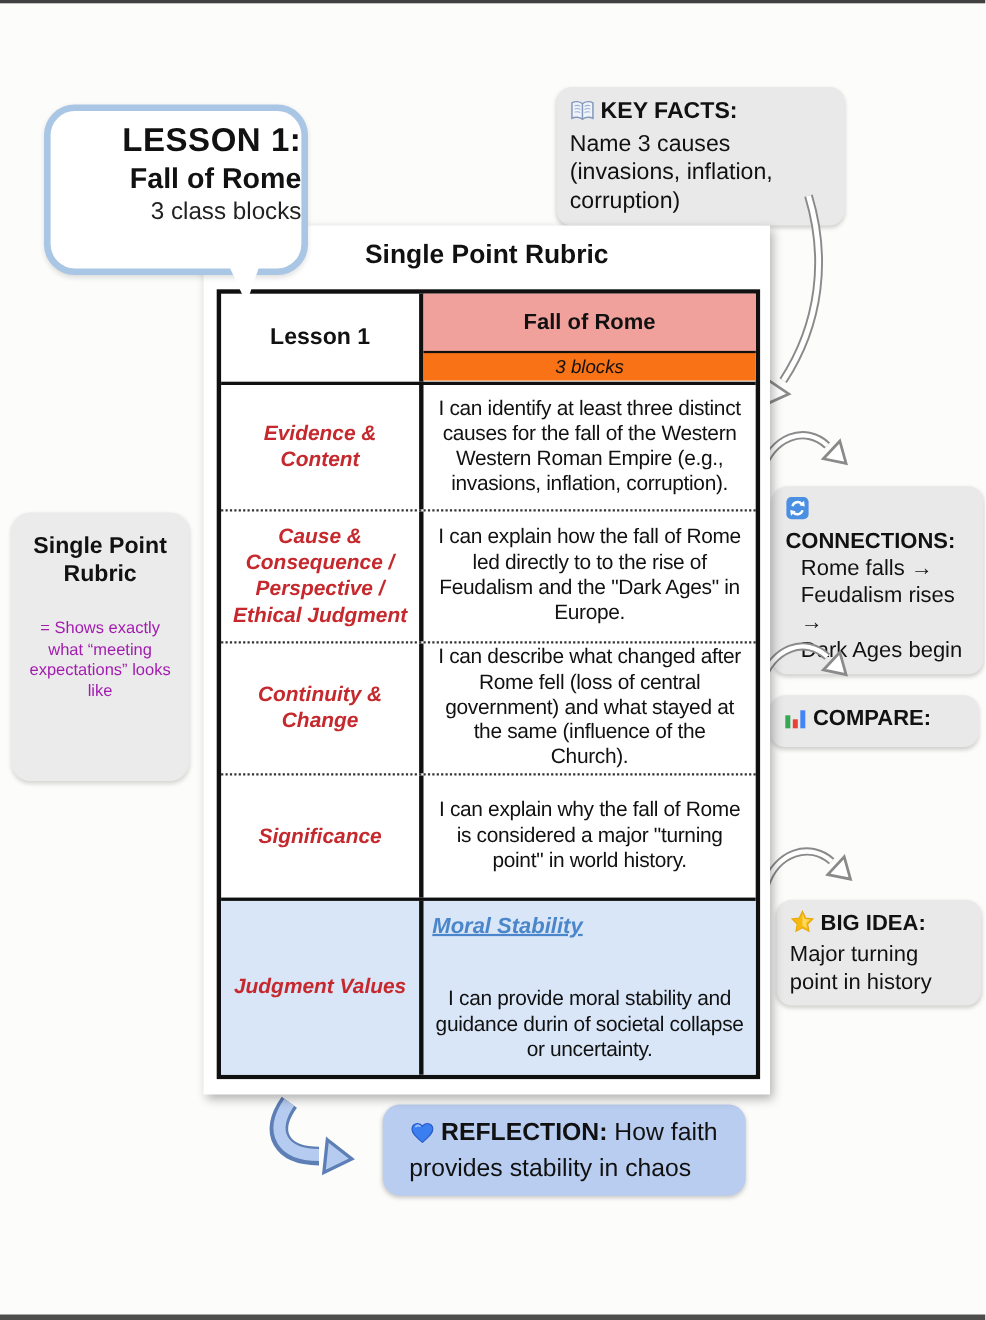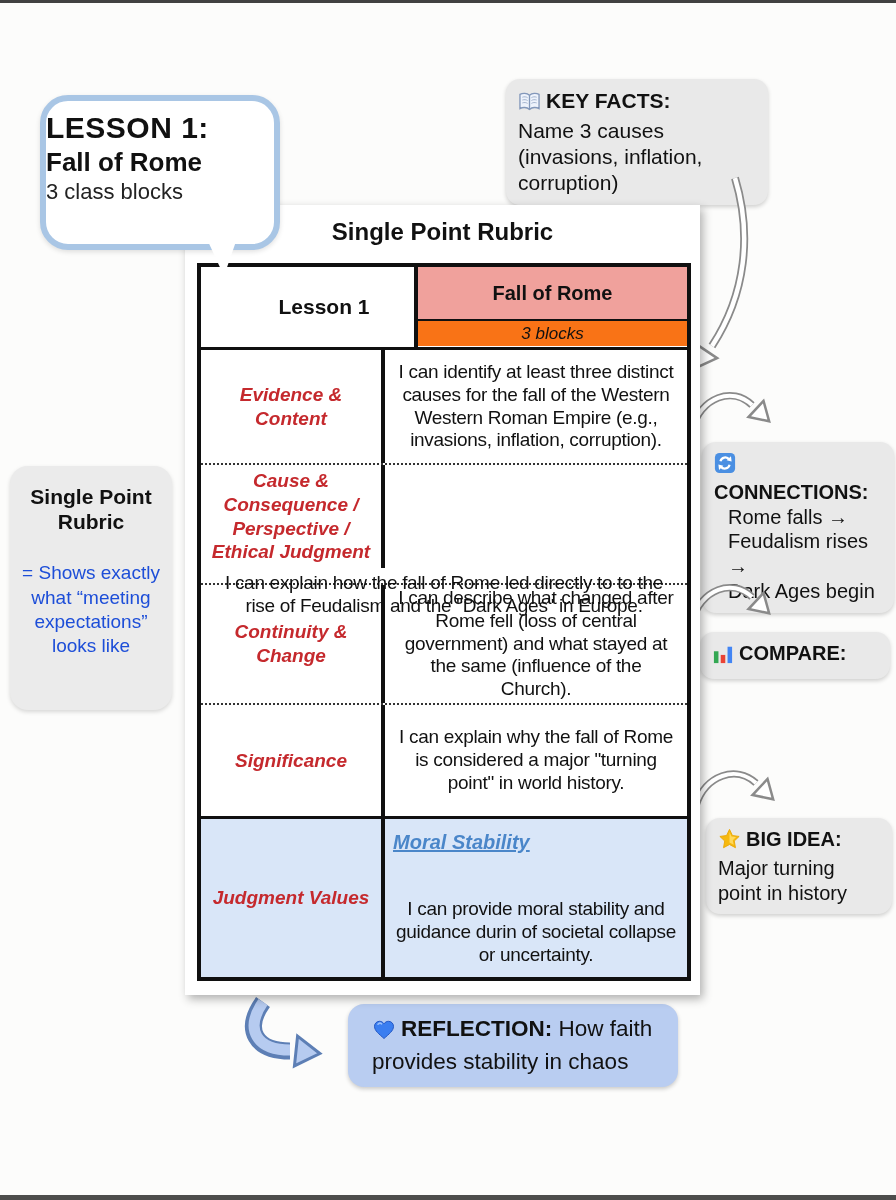--- a/index.html
+++ b/index.html
@@ -7,21 +7,21 @@
           background:#fcfcfb;font-family:"Liberation Sans",sans-serif;color:#111;}
   .abs{position:absolute;}
 
   
   .edge-strip{left:0;width:896px;background:#202020;}
   #top-strip{top:0;height:3px;opacity:.85;}
   #bottom-strip{top:1195px;height:5px;opacity:.8;}
 
   
   #lesson-bubble{left:40px;top:95px;width:228px;height:133px;background:#fff;
-    border:6px solid #a9c6e5;border-radius:28px;z-index:2;text-align:left;
+    border:6px solid #a9c6e5;border-radius:28px;z-index:2;text-align:right;
     box-shadow:0 2px 5px rgba(0,0,0,.12);padding-top:10px;}
   #lesson-bubble .t1{font-size:30px;font-weight:bold;letter-spacing:.5px;}
   #lesson-bubble .t2{font-size:26px;font-weight:bold;margin-top:2px;}
   #lesson-bubble .t3{font-size:22px;margin-top:1px;color:#222;}
   #bubble-tail-back{left:190px;top:230px;z-index:1;}
   #bubble-tail-front{left:196px;top:224px;z-index:3;}
 
   
   .callout{background:#e9e9e9;border-radius:14px;box-shadow:0 2px 4px rgba(0,0,0,.18);
     padding:9px 12px;line-height:1.24;}
@@ -39,41 +39,41 @@
     box-shadow:3px 4px 9px rgba(0,0,0,.3);z-index:1;}
   #table-title{margin-top:13px;text-align:center;font-size:24px;font-weight:bold;}
   #rubric-table{position:absolute;left:12px;top:58px;width:486px;border:4px solid #101010;}
   .trow{display:flex;}
   .cell-l{width:168px;border-right:4px solid #101010;display:flex;align-items:center;
     justify-content:center;text-align:center;padding:4px 6px;}
   .cell-r{flex:1;display:flex;flex-direction:column;align-items:flex-start;
     justify-content:center;text-align:center;padding:4px 8px;}
   .crit{color:#c5292d;font-weight:bold;font-style:italic;font-size:19px;line-height:1.25;}
   .desc{font-size:19px;line-height:1.2;letter-spacing:-.3px;}
-  #header-row{height:80px;border-bottom:3px solid #101010;padding-left:33px;}
+  #header-row{height:80px;border-bottom:3px solid #101010;}
   #header-row .cell-l{font-size:21px;font-weight:bold;font-style:normal;color:#111;}
   #hdr-right{flex:1;display:flex;flex-direction:column;}
   #hdr-topic{height:52px;background:#f0a19c;display:flex;align-items:center;
     justify-content:center;font-size:20px;font-weight:bold;}
   #hdr-blocks{height:25px;background:#f97316;border-top:2px solid #101010;display:flex;
     align-items:center;justify-content:center;font-size:17px;font-style:italic;}
   .dotted{border-bottom:2px dotted #333;}
-  #row-0{height:113px;} #row-1{height:118px;flex-direction:column;} #row-2{height:118px;} #row-3{height:111px;}
+  #row-0{height:113px;} #row-1{height:118px;} #row-2{height:118px;} #row-3{height:111px;}
   #row-4{height:158px;background:#d9e6f8;border-top:3px solid #101010;}
   #row-4 .cell-r{justify-content:flex-start;padding-top:12px;}
   #moral-link{color:#4a86c9;font-weight:bold;font-style:italic;font-size:20px;
     text-decoration:underline;cursor:pointer;}
   #row-4 .desc{margin-top:44px;}
 
   
   #rubric-note{left:10px;top:466px;width:140px;height:226px;background:#ebebeb;
     border-radius:18px;box-shadow:0 2px 4px rgba(0,0,0,.15);text-align:center;
     padding:18px 11px 0;}
   #rubric-note .nt{font-size:21px;font-weight:bold;line-height:1.2;}
-  #rubric-note .nb{font-size:19px;margin-top:27px;line-height:1.28;color:#1d4ed8;}
+  #rubric-note .nb{font-size:15px;margin-top:27px;line-height:1.28;color:#a21caf;}
 
   
   #reflection-box{left:348px;top:1004px;width:282px;background:#b9cdf1;border-radius:16px;
     box-shadow:0 2px 4px rgba(0,0,0,.2);padding:10px 24px;font-size:22.5px;line-height:1.3;}
   #reflection-box .lbl{font-weight:bold;}
 </style>
 </head>
 <body>
 <div id="canvas">
 

